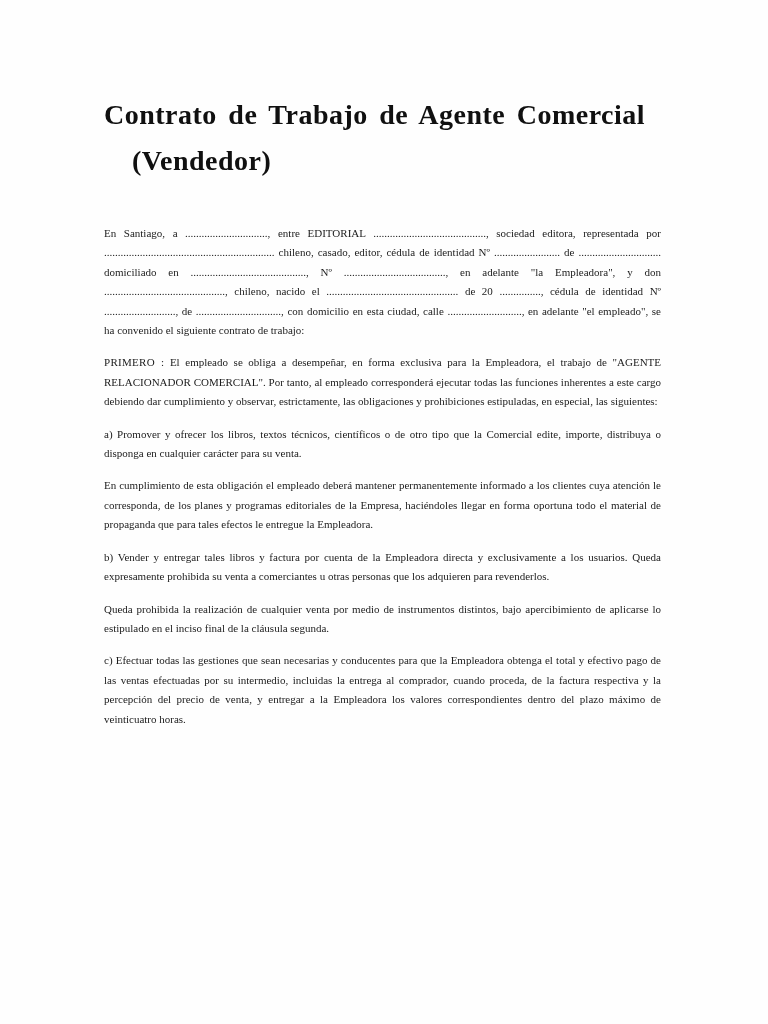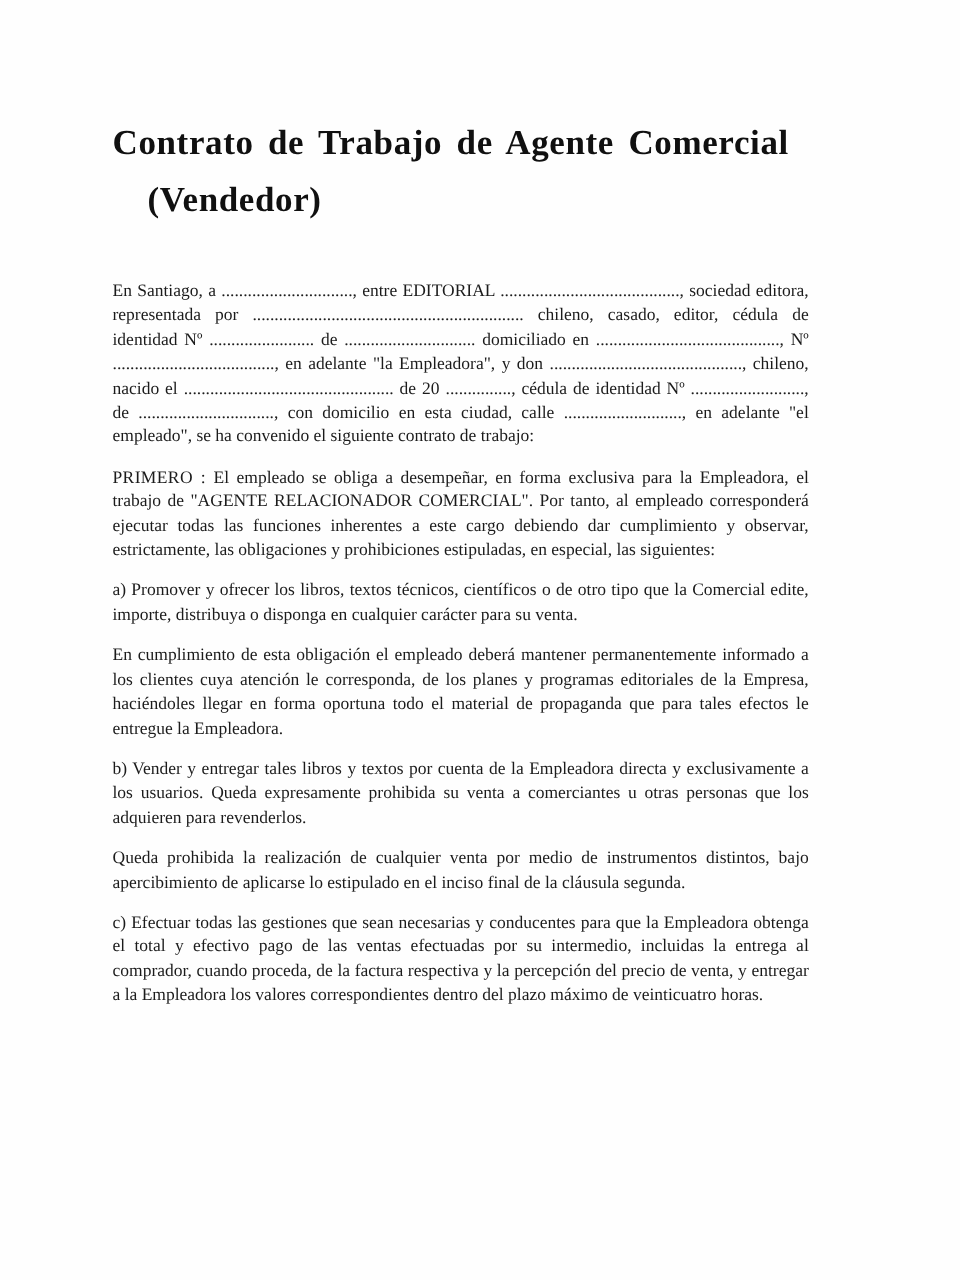--- a/index.html
+++ b/index.html
@@ -11,21 +11,21 @@
     position: relative;
     width: 768px;
     height: 1024px;
     margin: 0 auto;
     background: #fefefe;
     overflow: hidden;
     color: #1b1b1b;
   }
   .content {
     position: absolute;
-    left: 90px;
+    left: 104px;
     top: 0;
     width: 557px;
   }
   .doc-title {
     font-family: "Liberation Serif", serif;
     font-weight: bold;
     font-size: 28px;
     line-height: 46px;
     letter-spacing: 0.5px;
     word-spacing: 4px;
@@ -33,21 +33,21 @@
     margin: 92px 0 0 0;
     
     padding-left: 28px;
     text-indent: -28px;
   }
   .doc-body {
     margin-top: 40px;
   }
   .para {
     font-family: "Liberation Serif", serif;
-    font-size: 14px;
+    font-size: 11px;
     line-height: 19.4px;
     text-align: justify;
     color: #1b1b1b;
     margin: 0 0 13px 0;
   }
   .clause-lead {
     font-weight: normal;
     letter-spacing: 0.3px;
   }
 </style>
@@ -62,21 +62,21 @@
     <div class="doc-body">
 
       <p class="para">En Santiago, a .............................., entre EDITORIAL ........................................., sociedad editora, representada por .............................................................. chileno, casado, editor, cédula de identidad Nº ........................ de .............................. domiciliado en .........................................., Nº ....................................., en adelante "la Empleadora", y don ............................................, chileno, nacido el ................................................ de 20 ..............., cédula de identidad Nº .........................., de ..............................., con domicilio en esta ciudad, calle ..........................., en adelante "el empleado", se ha convenido el siguiente contrato de trabajo:</p>
 
       <p class="para"><span class="clause-lead">PRIMERO :</span> <span>El empleado se obliga a desempeñar, en forma exclusiva para la Empleadora, el trabajo de "AGENTE RELACIONADOR COMERCIAL". Por tanto, al empleado corresponderá ejecutar todas las funciones inherentes a este cargo debiendo dar cumplimiento y observar, estrictamente, las obligaciones y prohibiciones estipuladas, en especial, las siguientes:</span></p>
 
       <p class="para">a) Promover y ofrecer los libros, textos técnicos, científicos o de otro tipo que la Comercial edite, importe, distribuya o disponga en cualquier carácter para su venta.</p>
 
       <p class="para">En cumplimiento de esta obligación el empleado deberá mantener permanentemente informado a los clientes cuya atención le corresponda, de los planes y programas editoriales de la Empresa, haciéndoles llegar en forma oportuna todo el material de propaganda que para tales efectos le entregue la Empleadora.</p>
 
-      <p class="para">b) Vender y entregar tales libros y textos por cuenta de la Empleadora directa y exclusivamente a los usuarios. Queda expresamente prohibida su venta a comerciantes u otras personas que los adquieren para revenderlos.</p>
+      <p class="para">b) Vender y entregar tales libros y factura por cuenta de la Empleadora directa y exclusivamente a los usuarios. Queda expresamente prohibida su venta a comerciantes u otras personas que los adquieren para revenderlos.</p>
 
 
       <p class="para">Queda prohibida la realización de cualquier venta por medio de instrumentos distintos, bajo apercibimiento de aplicarse lo estipulado en el inciso final de la cláusula segunda.</p>
 
       <p class="para">c) Efectuar todas las gestiones que sean necesarias y conducentes para que la Empleadora obtenga el total y efectivo pago de las ventas efectuadas por su intermedio, incluidas la entrega al comprador, cuando proceda, de la factura respectiva y la percepción del precio de venta, y entregar a la Empleadora los valores correspondientes dentro del plazo máximo de veinticuatro horas.</p>
 
     </div>
   </div>
 </div>
 

